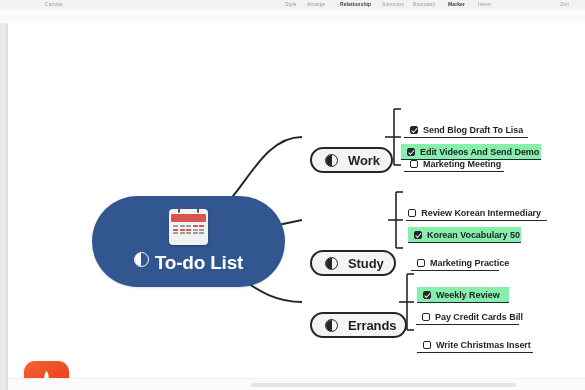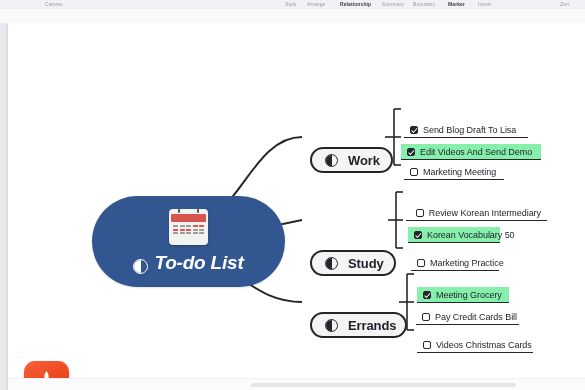--- a/index.html
+++ b/index.html
@@ -59,21 +59,21 @@
     width:39px;height:36px;background:#f2f2f2;border-radius:4px;
     position:relative;margin-bottom:7px;
     box-shadow:0 1px 2px rgba(0,0,0,.25);
   }
   .cal-icon .band{position:absolute;left:2px;right:2px;top:5px;height:8px;background:#d9534f;border-radius:1px;}
   .cal-icon .ring{position:absolute;top:-2px;width:2px;height:6px;background:#5a5a5a;border-radius:1px;}
   .cal-icon .ring.l{left:9px;} .cal-icon .ring.r{right:9px;}
   .cal-icon .grid{position:absolute;left:4px;right:4px;top:16px;display:grid;grid-template-columns:repeat(5,1fr);gap:1.5px;}
   .cal-icon .grid i{display:block;height:2px;background:#9b9b9b;border-radius:.5px;}
   .cal-icon .grid i.red{background:#d9534f;}
-  .root-label{display:flex;align-items:flex-end;gap:6px;font-style:italic;}
+  .root-label{display:flex;align-items:flex-start;gap:6px;}
   .root-label .txt{color:#ffffff;font-size:19px;font-weight:bold;letter-spacing:-.2px;}
   .clock{
     width:13px;height:13px;border-radius:50%;border:1.6px solid #ffffff;
     position:relative;flex:0 0 auto;
   }
   .clock::after{
     content:"";position:absolute;left:0;top:0;width:50%;height:100%;
     background:#ffffff;border-radius:6.5px 0 0 6.5px;
   }
 
@@ -97,21 +97,21 @@
   .b-study{left:302px;top:207px;width:86px;margin-top:20px;}
   .b-errands{left:302px;top:289px;width:97px;}
 
   
   .leaf{
     position:absolute;height:16px;display:flex;align-items:center;gap:5px;
     padding:0 6px;box-sizing:border-box;white-space:nowrap;
     border-bottom:1.4px solid #23272c;background:transparent;
   }
   .leaf.hl{background:#86efac;}
-  .leaf .txt{font-size:9px;font-weight:normal;color:#1d2025;letter-spacing:-.05px;}
+  .leaf .txt{font-size:9px;font-weight:bold;color:#1d2025;letter-spacing:-.05px;}
   .cb{
     width:8px;height:8px;border:1.4px solid #23272c;border-radius:2px;
     flex:0 0 auto;background:#ffffff;position:relative;box-sizing:border-box;
   }
   .cb.on{background:#23272c;}
   .cb.on::after{
     content:"";position:absolute;left:1.8px;top:.2px;width:2.3px;height:4.6px;
     border:solid #ffffff;border-width:0 1.4px 1.4px 0;transform:rotate(42deg);
   }
 
@@ -219,47 +219,47 @@
 
     <div id="leaves">
         <div class="leaf" style="left: 396px; top: 99px; width: 124px;">
           <span class="cb on"></span>
           <span class="txt">Send Blog Draft To Lisa</span>
         </div>
         <div class="leaf hl" style="left: 393px; top: 121px; width: 140px;">
           <span class="cb on"></span>
           <span class="txt">Edit Videos And Send Demo</span>
         </div>
-        <div class="leaf" style="left: 396px; top: 141px; width: 100px;">
+        <div class="leaf" style="left: 396px; top: 133px; width: 100px;">
           <span class="cb"></span>
           <span class="txt">Marketing Meeting</span>
         </div>
         <div class="leaf" style="left: 398px; top: 182px; width: 141px; justify-content: flex-end;">
           <span class="cb"></span>
           <span class="txt">Review Korean Intermediary</span>
         </div>
-        <div class="leaf hl" style="left: 400px; top: 204px; width: 92px;">
+        <div class="leaf hl" style="left: 400px; top: 204px; width: 113px;">
           <span class="cb on"></span>
           <span class="txt">Korean Vocabulary 50</span>
         </div>
         <div class="leaf" style="left: 403px; top: 232px; width: 88px;">
           <span class="cb"></span>
           <span class="txt">Marketing Practice</span>
         </div>
         <div class="leaf hl" style="left: 409px; top: 264px; width: 92px;">
           <span class="cb on"></span>
-          <span class="txt">Meeting Grocery</span>
+          <span class="txt">Weekly Review</span>
         </div>
         <div class="leaf" style="left: 408px; top: 286px; width: 103px;">
           <span class="cb"></span>
           <span class="txt">Pay Credit Cards Bill</span>
         </div>
         <div class="leaf" style="left: 409px; top: 314px; width: 116px;">
           <span class="cb"></span>
-          <span class="txt">Videos Christmas Cards</span>
+          <span class="txt">Write Christmas Insert</span>
         </div>
       </div>
 
     <div class="logo">
       <svg width="31" height="31" viewBox="0 0 32 32">
         <path fill="#ffffff" d="M16 3c2.6 3.2 2.9 7.6 1.1 10.6 3-1.8 7.4-1.5 10.6 1.1-3.2 2.6-7.6 2.9-10.6 1.1 1.8 3 1.5 7.4-1.1 10.6-2.6-3.2-2.9-7.6-1.1-10.6-3 1.8-7.4 1.5-10.6-1.1 3.2-2.6 7.6-2.9 10.6-1.1C13.1 10.6 13.4 6.2 16 3z"></path>
       </svg>
     </div>
 
   </div>

